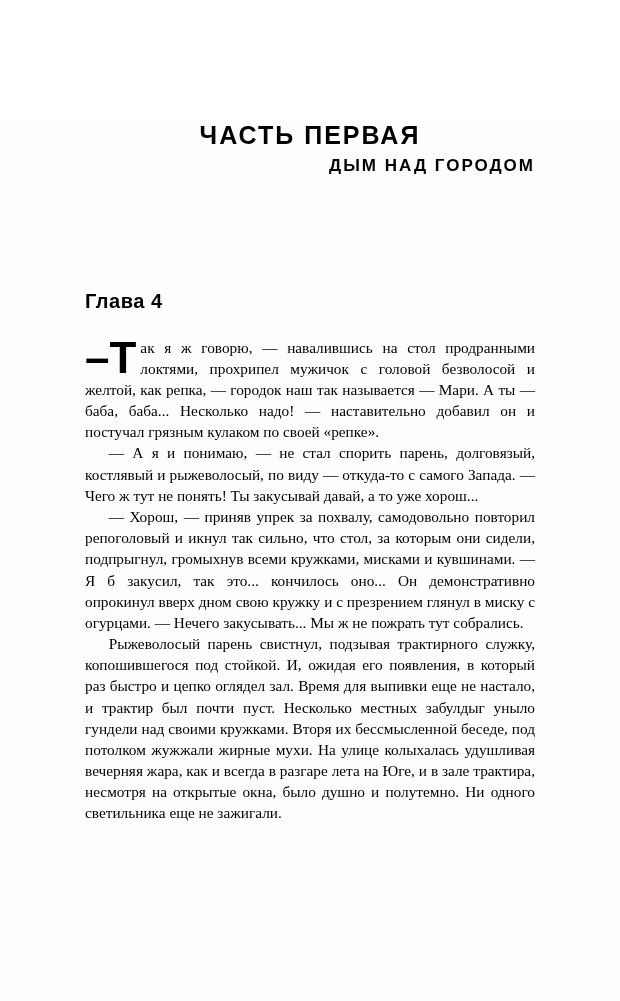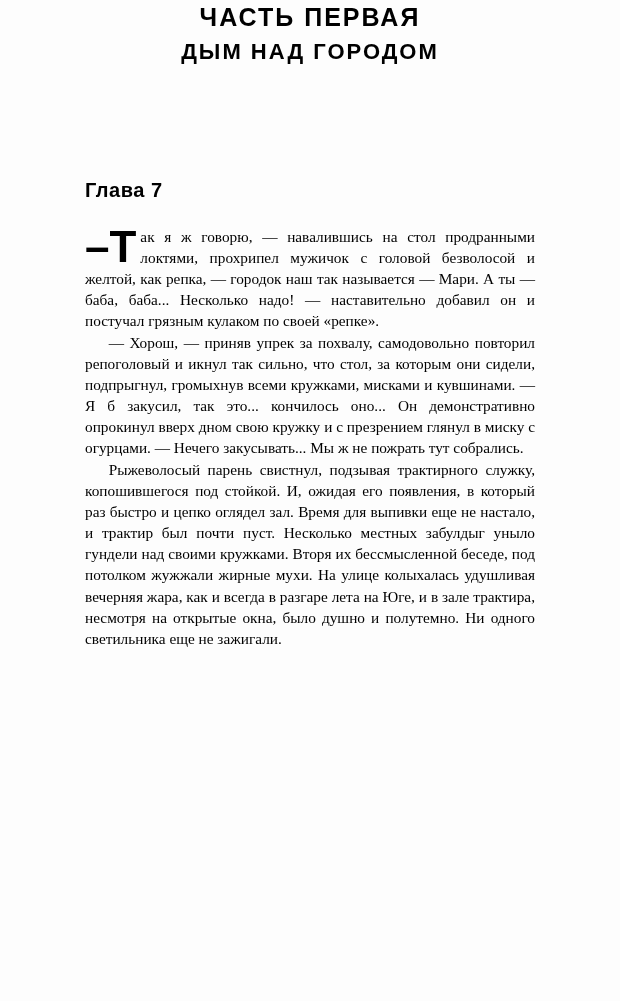--- a/index.html
+++ b/index.html
@@ -16,35 +16,37 @@
   }
   .page {
     position: relative;
     width: 620px;
     height: 1001px;
     background: #fdfdfd;
     box-sizing: border-box;
     padding: 0 85px;
   }
   .part-title {
+    margin-top: 118px;
     text-align: center;
     font-family: "Liberation Sans", sans-serif;
     font-weight: bold;
     letter-spacing: 2px;
     line-height: 1.42;
   }
   .part-title .line {
     display: block;
     font-size: 25px;
   }
   .part-title .line-1 {
     font-size: 25px;
   }
   .part-title .line-2 {
-    font-size: 22px;
+    font-size: 17px;
+    text-align: right;
   }
   .chapter-title {
     margin-top: 112px;
     font-family: "Liberation Sans", sans-serif;
     font-weight: bold;
     font-size: 20px;
     letter-spacing: 0.5px;
     text-align: left;
   }
   .body-text {
@@ -78,21 +80,22 @@
 </head>
 <body>
 
 <div class="page">
 
   <div class="part-title">
     <span class="line line-1">ЧАСТЬ ПЕРВАЯ</span>
     <span class="line line-2">ДЫМ НАД ГОРОДОМ</span>
   </div>
 
-  <div class="chapter-title">Глава 7</div>
+  <div class="chapter-title">Глава 4</div>
 
   <div class="body-text">
     <p class="first dropcap-wrap"><span class="dropcap">–Т</span><span>ак я ж говорю, — навалившись на стол продранными локтями, прохрипел мужичок с головой безволосой и желтой, как репка, — городок наш так называется — Мари. А ты — баба, баба... Несколько надо! — наставительно добавил он и постучал грязным кулаком по своей «репке».</span></p>
+    <p>— А я и понимаю, — не стал спорить парень, долговязый, костлявый и рыжеволосый, по виду — откуда-то с самого Запада. — Чего ж тут не понять! Ты закусывай давай, а то уже хорош...</p>
     <p>— Хорош, — приняв упрек за похвалу, самодовольно повторил репоголовый и икнул так сильно, что стол, за которым они сидели, подпрыгнул, громыхнув всеми кружками, мисками и кувшинами. — Я б закусил, так это... кончилось оно... Он демонстративно опрокинул вверх дном свою кружку и с презрением глянул в миску с огурцами. — Нечего закусывать... Мы ж не пожрать тут собрались.</p>
     <p>Рыжеволосый парень свистнул, подзывая трактирного служку, копошившегося под стойкой. И, ожидая его появления, в который раз быстро и цепко оглядел зал. Время для выпивки еще не настало, и трактир был почти пуст. Несколько местных забулдыг уныло гундели над своими кружками. Вторя их бессмысленной беседе, под потолком жужжали жирные мухи. На улице колыхалась удушливая вечерняя жара, как и всегда в разгаре лета на Юге, и в зале трактира, несмотря на открытые окна, было душно и полутемно. Ни одного светильника еще не зажигали.</p>
   </div>
 
 </div>
 
 </body></html>

